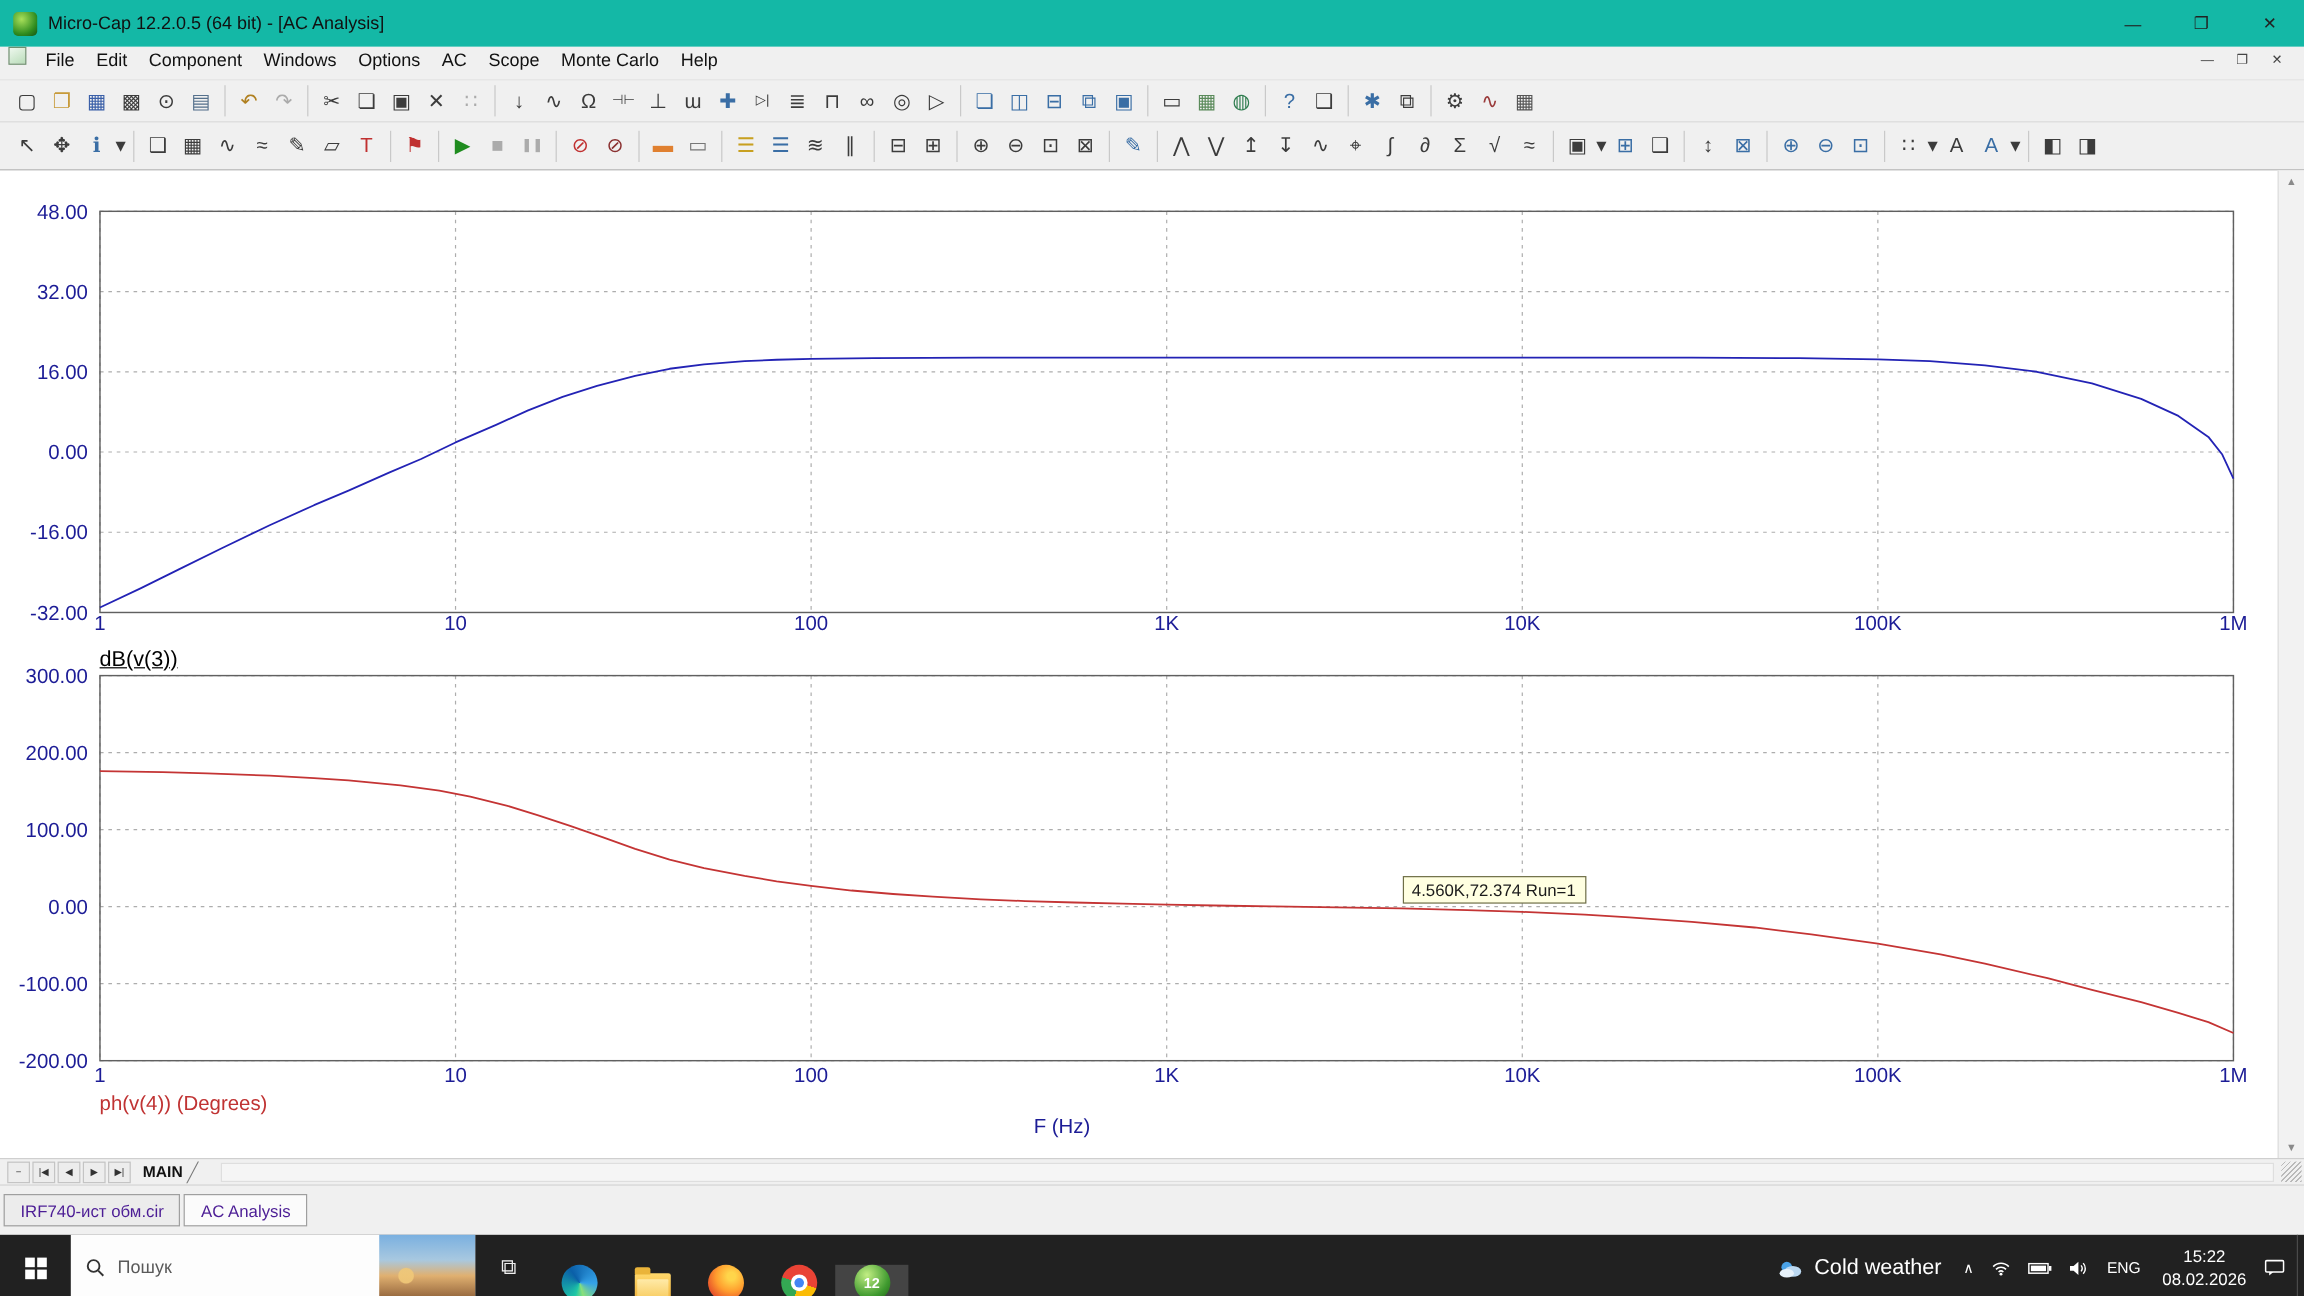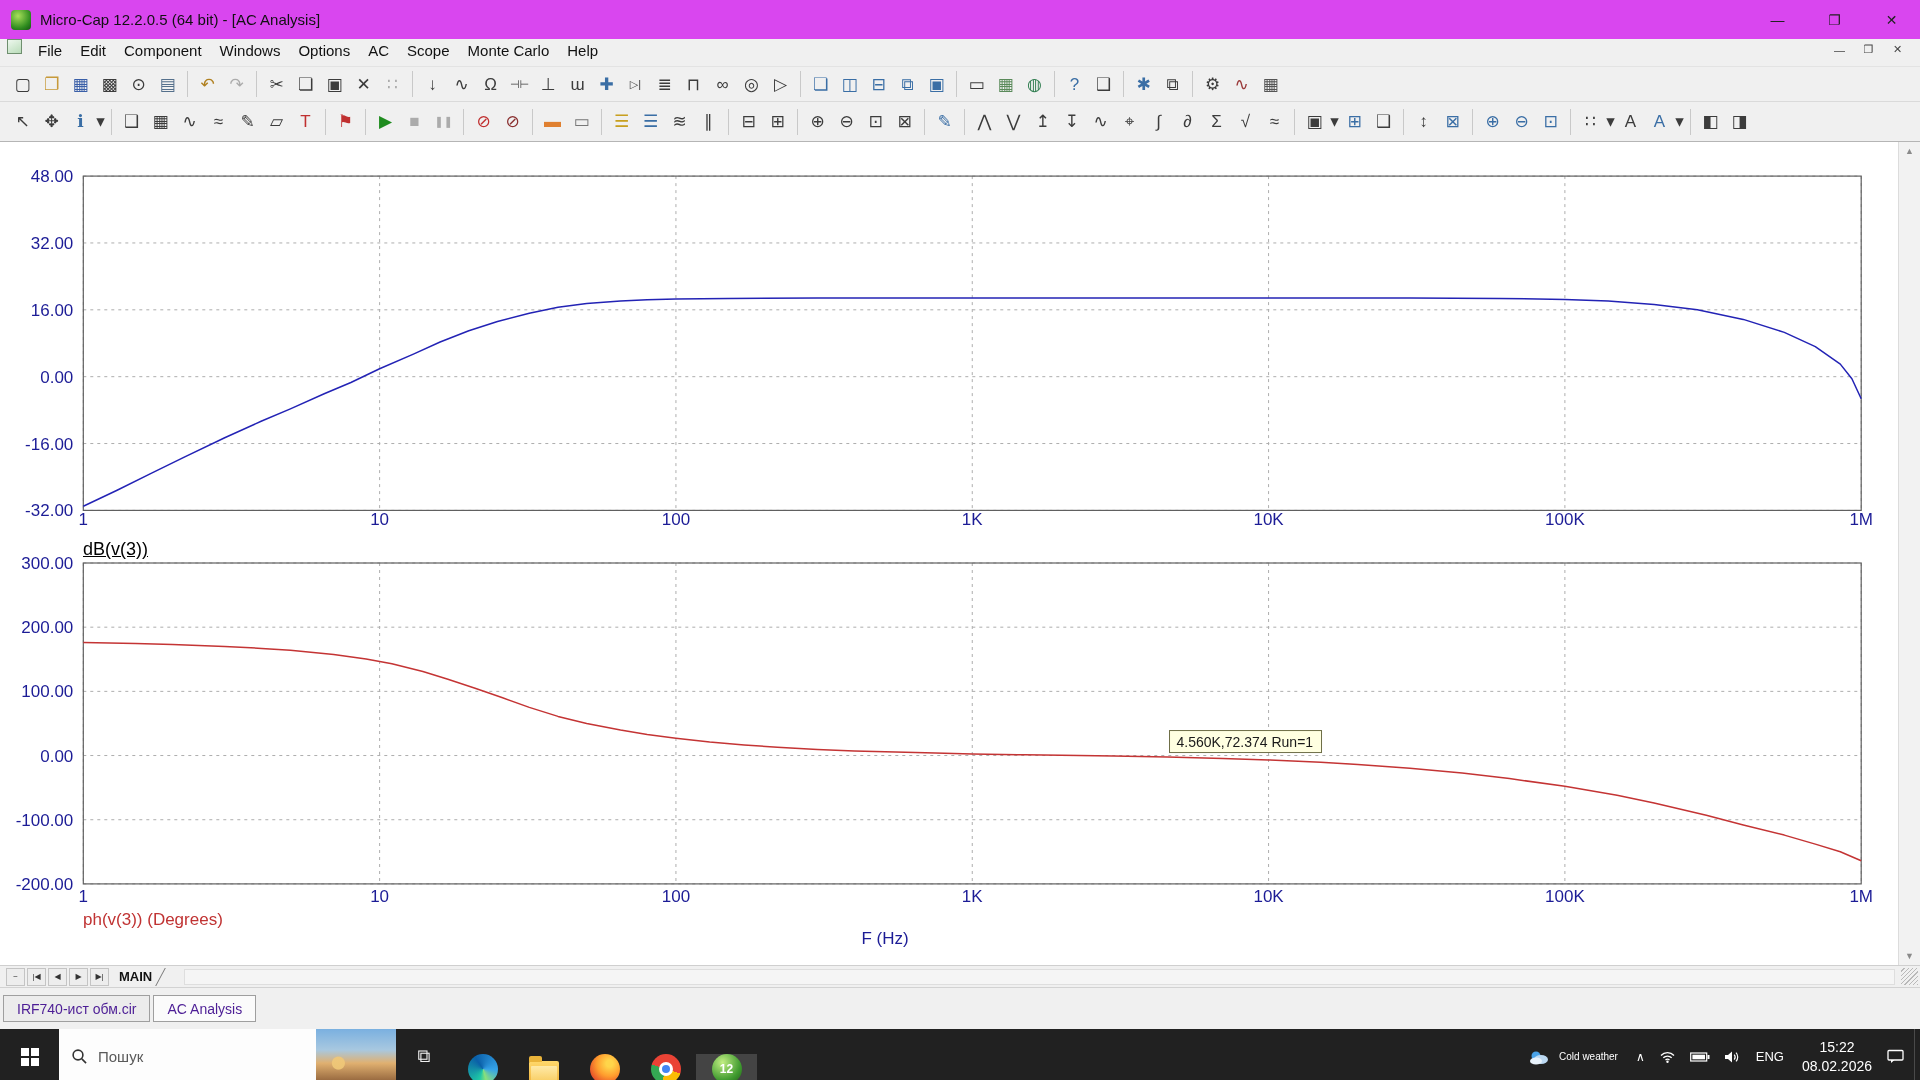--- a/index.html
+++ b/index.html
@@ -3,21 +3,21 @@
 <meta charset="utf-8">
 <style>
   * { box-sizing: border-box; margin: 0; padding: 0; }
   html,body { width:1920px; height:1080px; }
   body {
     font-family: "Liberation Sans","DejaVu Sans",sans-serif;
     background:#fff; overflow:hidden; position:relative;
     -webkit-font-smoothing: antialiased;
   }
   
-  .titlebar{position:absolute;top:0;left:0;right:0;height:39px;background:#d946ef;display:flex;align-items:center;font-size:15px;color:#111;}
+  .titlebar{position:absolute;top:0;left:0;right:0;height:39px;background:#14b8a6;display:flex;align-items:center;font-size:15px;color:#111;}
   .app-icon{width:20px;height:20px;margin:0 9px 0 11px;border-radius:4px;background:radial-gradient(circle at 35% 30%,#a8e05a,#2f8c1f 65%,#145214);}
   .wc-wrap{margin-left:auto;display:flex;height:100%;}
   .wc{width:57px;height:100%;display:flex;align-items:center;justify-content:center;font-size:14px;color:#222;}
   
   .menubar{position:absolute;top:39px;left:0;right:0;height:27px;background:#f0f0f0;display:flex;align-items:flex-start;font-size:15px;color:#111;}
   .doc-icon{width:15px;height:15px;margin:0 7px 0 7px;background:linear-gradient(150deg,#eef8ee,#b9dcb9);border:1px solid #6f8f6f;}
   .menu-item{padding:3px 9px;}
   .mdi-wrap{margin-left:auto;display:flex;margin-right:8px;}
   .mdi{width:29px;height:21px;display:flex;align-items:center;justify-content:center;font-size:11px;color:#444;}
   
@@ -70,21 +70,21 @@
   .ic-explorer{width:30px;height:23px;background:linear-gradient(#ffd86b,#f0b23d);border-radius:2px;position:relative;}
   .ic-explorer::before{content:"";position:absolute;top:-5px;left:0;width:13px;height:6px;background:#eab43a;border-radius:2px 2px 0 0;}
   .ic-explorer::after{content:"";position:absolute;left:2px;right:2px;top:5px;bottom:2px;background:linear-gradient(#ffeaa8,#f8cd62);border-radius:1px;}
   .ic-firefox{width:30px;height:30px;border-radius:50%;background:radial-gradient(circle at 65% 32%,#ffd54a 12%,#ff9d2e 45%,#e8562a 74%,#a8307a 100%);}
   .ic-chrome{width:30px;height:30px;border-radius:50%;background:conic-gradient(#ea4335 0 30%,#fbbc05 30% 55%,#34a853 55% 80%,#ea4335 80% 100%);position:relative;}
   .ic-chrome::before{content:"";position:absolute;inset:8px;border-radius:50%;background:#fff;}
   .ic-chrome::after{content:"";position:absolute;inset:11px;border-radius:50%;background:#4285f4;}
   .ic-micro-cap{width:30px;height:30px;border-radius:50%;background:radial-gradient(circle at 35% 28%,#c2ee83,#3f9a2f 62%,#1e5c14);display:flex;align-items:center;justify-content:center;color:#fff;font-size:12px;font-weight:bold;}
   .tray{display:flex;align-items:center;margin-left:auto;height:100%;}
   .weather{display:flex;align-items:center;padding:0 11px;height:100%;}
-  .weather span{font-size:10px;margin-left:9px;white-space:nowrap;}
+  .weather span{font-size:18px;margin-left:9px;white-space:nowrap;}
   .tray-ic{margin:0 7px;display:flex;align-items:center;justify-content:center;}
   .caret{font-size:12px;color:#fff;}
   .lang{font-size:13px;margin:0 9px;}
   .clock{display:flex;flex-direction:column;align-items:center;font-size:14px;line-height:1.3;margin:0 9px;text-align:center;}
   .notif{margin:0 10px 0 6px;display:flex;align-items:center;}
   .desk-sliver{width:6px;height:100%;border-left:1px solid #4a4a4a;}
 </style>
 </head>
 <body>
 
@@ -499,21 +499,21 @@
         <line x1="1564.8833333333337" y1="15" x2="1564.8833333333337" y2="335.9" stroke="#adadad" stroke-width="1" stroke-dasharray="3 4"></line>
         <text x="1564.8833333333337" y="354" text-anchor="middle" fill="#1c1c96" font-size="17">100K</text>
         <line x1="1861.2" y1="15" x2="1861.2" y2="335.9" stroke="#adadad" stroke-width="1" stroke-dasharray="3 4"></line>
         <text x="1861.2" y="354" text-anchor="middle" fill="#1c1c96" font-size="17">1M</text>
         <rect x="83.3" y="15" width="1777.9" height="320.9" fill="none" stroke="#606060" stroke-width="1.2"></rect>
         <path d="M83.3 94.6 L135.5 95.5 L172.5 96.5 L224.7 98.4 L261.7 100.4 L290.4 102.3 L333.7 106.5 L366.1 110.9 L391.9 115.8 L422.9 123.5 L447.9 131.2 L475.1 140.2 L502.6 149.8 L529.3 159.4 L558.0 168.4 L586.7 175.4 L620.5 181.9 L647.2 186.4 L675.9 190.2 L709.7 194.1 L744.2 197.0 L777.4 199.2 L817.3 201.4 L854.3 202.9 L895.3 204.1 L935.2 205.1 L972.3 205.9 L1024.4 206.8 L1061.5 207.3 L1113.6 208.1 L1167.5 209.0 L1222.7 210.4 L1268.6 211.9 L1320.7 214.2 L1357.8 216.4 L1409.9 220.2 L1462.1 224.9 L1509.4 230.6 L1564.9 238.3 L1617.1 247.3 L1654.1 255.0 L1706.3 267.2 L1743.3 276.9 L1784.3 287.1 L1815.3 296.1 L1840.3 303.8 L1861.2 312.8" fill="none" stroke="#c43434" stroke-width="1.5" stroke-linejoin="round"></path>
         <rect x="1169.51226562885" y="182.54" width="152" height="22" fill="#ffffe1" stroke="#6e6e46" stroke-width="1"></rect>
         <text x="1176.51226562885" y="198.54" font-size="14" fill="#1a1a1a">4.560K,72.374 Run=1</text>
       </svg>
     <div class="ylabel-db">dB(v(3))</div>
-    <div class="ylabel-ph">ph(v(3)) (Degrees)</div>
+    <div class="ylabel-ph">ph(v(4)) (Degrees)</div>
     <div class="xlabel">F (Hz)</div>
     <div class="vscroll">
       <span>▲</span>
       <span>▼</span>
     </div>
   </div>
 
   <div class="strip">
     <div class="sbtn">−</div>
     <span id="stripBtns" style="display:flex;align-items:center;">

